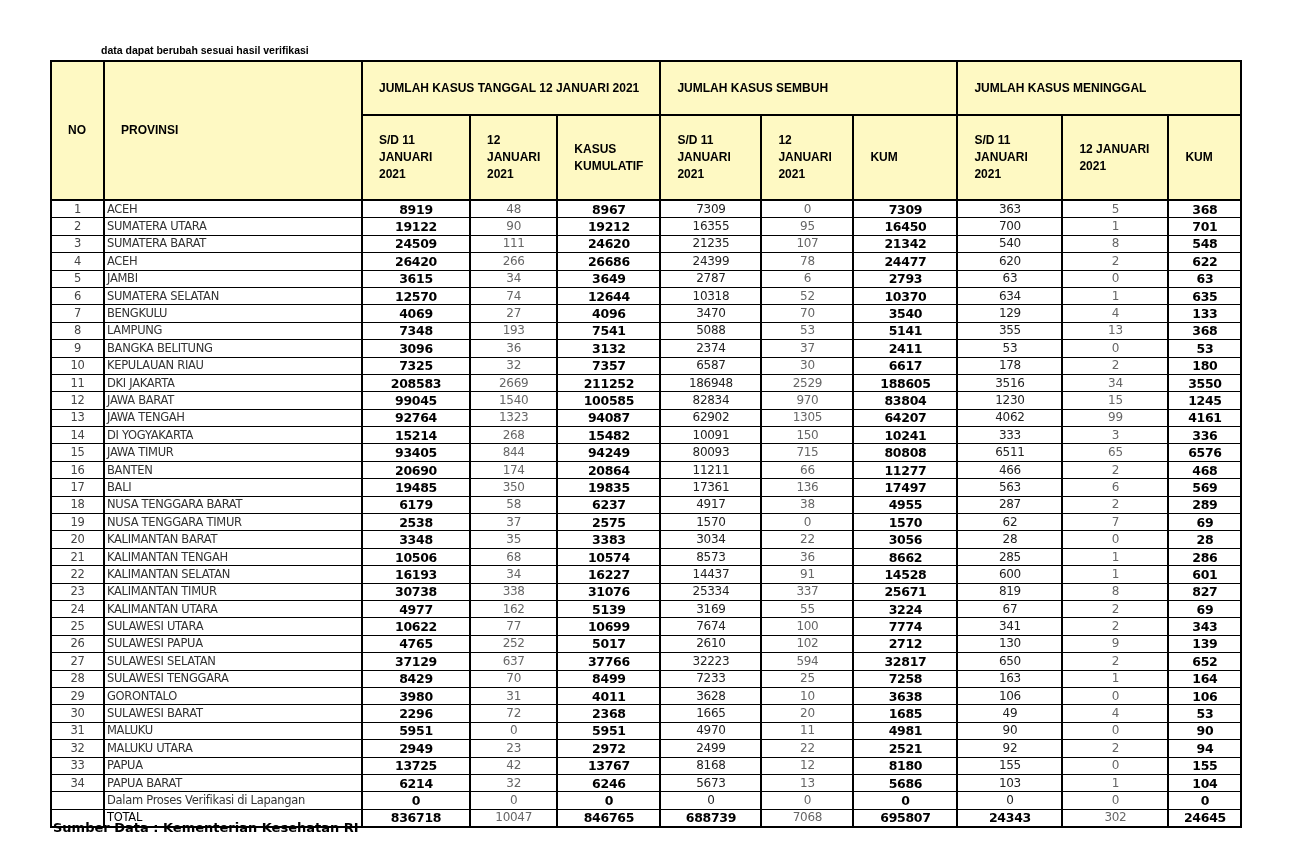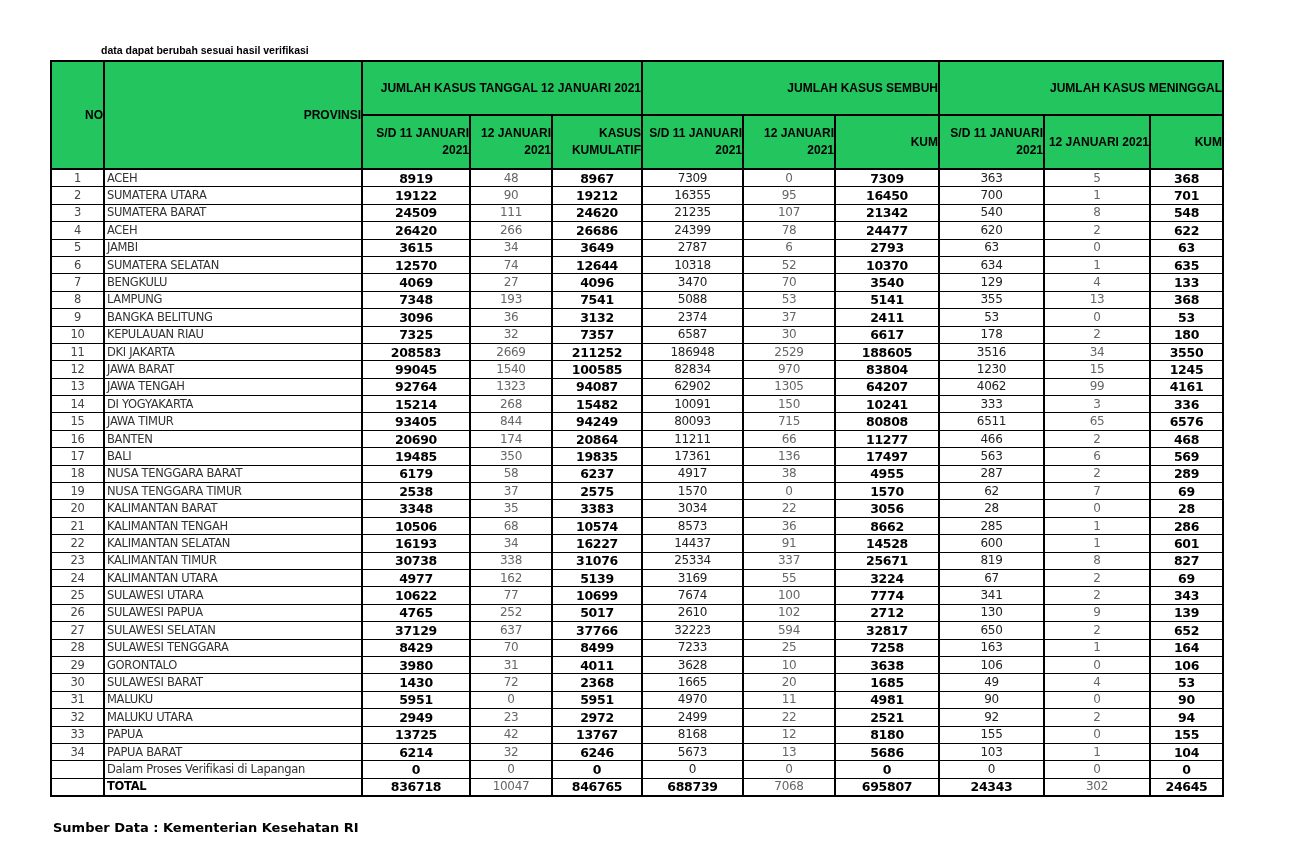--- a/index.html
+++ b/index.html
@@ -1,30 +1,30 @@
 <!DOCTYPE html>
 <html><head>
 <meta charset="utf-8">
 <style>
   html, body { margin:0; padding:0; background:#ffffff; }
   body { width:1316px; height:856px; position:relative; overflow:hidden; font-family:"Liberation Sans", sans-serif; color:#000; }
   .title { position:absolute; left:0; width:1316px; top:24px; text-align:center; font-weight:bold; font-size:15px; letter-spacing:0;margin-top:32px; }
   .subtitle { position:absolute; left:101px; top:44px; font-size:10.5px; font-weight:bold; }
   .footer { position:absolute; left:53px; top:820px; font-size:13px; font-weight:bold; font-family:"DejaVu Sans", sans-serif; }
   table.report { position:absolute; left:50px; top:60px; border-collapse:collapse; table-layout:fixed; }
-  table.report th { background:#22c55e; font-weight:bold; font-size:12px; text-align:right; vertical-align:middle; border:2px solid #000; padding:0; line-height:17px; }
+  table.report th { background:#fef9c3; font-weight:bold; font-size:12px; text-align:left; vertical-align:middle; border:2px solid #000; padding:16px; line-height:17px; }
   table.report td { border:1px solid #000; border-left:2px solid #000; border-right:2px solid #000; font-size:12.5px; height:16.4px; padding:0; line-height:15px; text-align:center; font-family:"DejaVu Sans", sans-serif; letter-spacing:-0.3px; }
   table.report tbody tr:first-child td { border-top:2px solid #000; }
   table.report tbody tr:last-child td { border-bottom:2px solid #000; }
   td.prov { text-align:left !important; padding-left:2px !important; color:#333; font-size:11.5px !important; }
   td.no { color:#444; font-size:11.5px !important; }
   td.b { font-weight:bold; color:#000; }
   td.n { color:#222; font-size:12px !important; }
   td.g { color:#666; font-size:12px !important; }
-  tr.total td.prov { font-weight:bold; color:#000;margin-top:25px; }
+  tr.total td.prov { font-weight:normal; color:#000;margin-top:25px; }
 </style>
 </head>
 <body>
 
 <div class="title">LAPORAN MEDIA HARIAN COVID19 TANGGAL 12 JANUARI 2021 PUKUL 12.00 WIB</div>
 <div class="subtitle">data dapat berubah sesuai hasil verifikasi</div>
 
 <table class="report">
   <colgroup>
     <col style="width:53px">
@@ -433,21 +433,21 @@
         <td class="n">3628</td>
         <td class="g">10</td>
         <td class="b">3638</td>
         <td class="n">106</td>
         <td class="g">0</td>
         <td class="b">106</td>
       </tr>
       <tr>
         <td class="no">30</td>
         <td class="prov">SULAWESI BARAT</td>
-        <td class="b">1430</td>
+        <td class="b">2296</td>
         <td class="g">72</td>
         <td class="b">2368</td>
         <td class="n">1665</td>
         <td class="g">20</td>
         <td class="b">1685</td>
         <td class="n">49</td>
         <td class="g">4</td>
         <td class="b">53</td>
       </tr>
       <tr>

